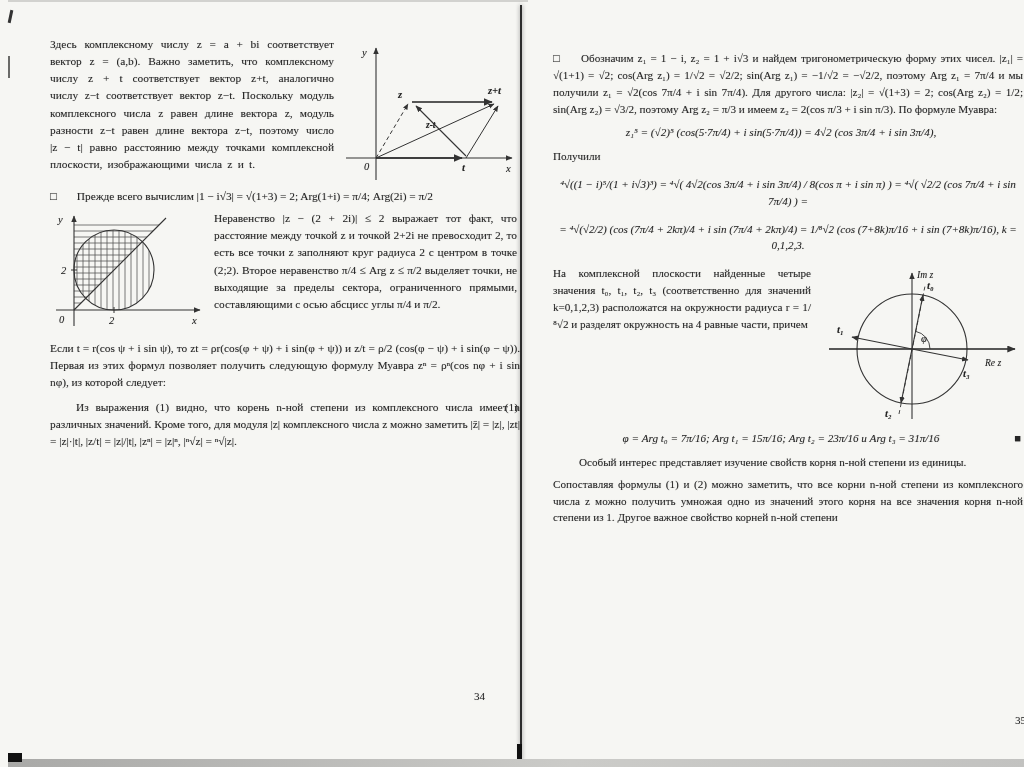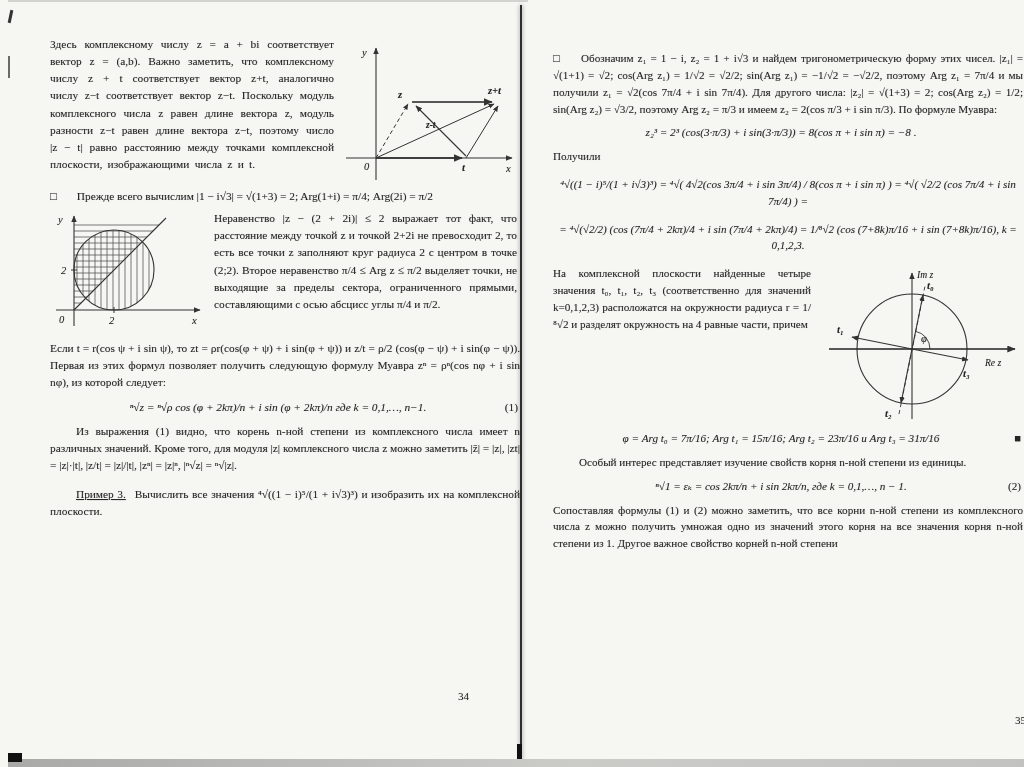--- a/index.html
+++ b/index.html
@@ -24,21 +24,21 @@
   .row{display:flex;gap:6px;align-items:flex-start;}
   .col-intro{width:288px;}
   .col-ineq{width:303px;}
   .col-circ{width:258px;}
   .eqline{position:relative;text-align:center;font-style:italic;margin:7px 14px 7px 0;}
   .eqline .eqnum{position:absolute;right:-12px;top:0;font-style:normal;}
   .eq-tall{margin:11px 0;}
   .eq-small{font-size:11px;}
   .sq{margin-right:20px;font-style:normal;}
   .page-num{position:absolute;font-size:11px;}
-  .page-num-left{left:408px;top:652px;}
+  .page-num-left{left:424px;top:652px;}
   .page-num-right{left:462px;top:662px;text-align:center;}
   svg{flex-shrink:0;}
   svg text{font-family:"Liberation Serif","DejaVu Serif",serif;font-style:italic;font-size:10.5px;fill:#222;}
   svg .lbl-sm{font-size:9.5px;}
   
   .spine{position:absolute;left:512px;top:5px;height:756px;width:2px;
     background:#2d2d2d;box-shadow:0 0 4px rgba(0,0,0,0.45);}
   .spine-blob{position:absolute;left:509px;top:744px;width:5px;height:20px;background:#111;}
   .edge-top{position:absolute;left:0;top:0;width:520px;height:2px;background:#d2d2cf;}
   .tick-a{position:absolute;left:1px;top:10px;width:3px;height:13px;background:#333;transform:rotate(12deg);}
@@ -116,34 +116,33 @@
         <text x="142" y="114">x</text>
         <text x="9" y="113">0</text>
         <text x="59" y="114">2</text>
         <text x="11" y="64">2</text>
       </svg>
       <p class="justify col-ineq">Неравенство |z − (2 + 2i)| ≤ 2 выражает тот факт, что расстояние между точкой z и точкой 2+2i не превосходит 2, то есть все точки z заполняют круг радиуса 2 с центром в точке (2;2). Второе неравенство π/4 ≤ Arg z ≤ π/2 выделяет точки, не выходящие за пределы сектора, ограниченного прямыми, составляющими с осью абсцисс углы π/4 и π/2.</p>
     </div>
 
     <p class="justify">Если t = r(cos ψ + i sin ψ), то zt = ρr(cos(φ + ψ) + i sin(φ + ψ)) и z/t = ρ/2 (cos(φ − ψ) + i sin(φ − ψ)). Первая из этих формул позволяет получить следующую формулу Муавра zⁿ = ρⁿ(cos nφ + i sin nφ), из которой следует:</p>
 
-    <div class="eqline"><span>ⁿ√z = ⁿ√ρ cos (φ + 2kπ)/n + i sin (φ + 2kπ)/n    где k = 0,1,…, n−1.</span><span class="eqnum">(1)</span></div>
+    <div class="eqline"><span class="eqnum">(1)</span></div>
 
     <p class="justify indent" style="margin-bottom:12px">Из выражения (1) видно, что корень n-ной степени из комплексного числа имеет n различных значений. Кроме того, для модуля |z| комплексного числа z можно заметить |z̄| = |z|,  |zt| = |z|·|t|,  |z/t| = |z|/|t|,  |zⁿ| = |z|ⁿ,  |ⁿ√z| = ⁿ√|z|.</p>
 
-    <p class="justify indent"><span class="underline">Пример 3.</span><span>Вычислить все значения ⁴√((1 − i)⁵/(1 + i√3)³) и изобразить их на комплексной плоскости.</span></p>
 
     <div class="page-num page-num-left">34</div>
   </div>
 
   <div class="page page-right">
 
     <p class="justify"><span class="sq">□</span><span>Обозначим z₁ = 1 − i, z₂ = 1 + i√3 и найдем тригонометрическую форму этих чисел. |z₁| = √(1+1) = √2; cos(Arg z₁) = 1/√2 = √2/2; sin(Arg z₁) = −1/√2 = −√2/2, поэтому Arg z₁ = 7π/4 и мы получили z₁ = √2(cos 7π/4 + i sin 7π/4). Для другого числа: |z₂| = √(1+3) = 2;  cos(Arg z₂) = 1/2; sin(Arg z₂) = √3/2,  поэтому Arg z₂ = π/3  и  имеем z₂ = 2(cos π/3 + i sin π/3).   По формуле Муавра:</span></p>
 
-    <div class="eqline"><span>z₂³ = 2³ (cos(3·π/3) + i sin(3·π/3)) = 8(cos π + i sin π) = −8 .</span></div>
+    <div class="eqline"><span>z₁⁵ = (√2)⁵ (cos(5·7π/4) + i sin(5·7π/4)) = 4√2 (cos 3π/4 + i sin 3π/4),</span></div>
 
     <p>Получили</p>
 
     <div class="eqline eq-tall eq-small"><span>⁴√((1 − i)⁵/(1 + i√3)³) = ⁴√( 4√2(cos 3π/4 + i sin 3π/4) / 8(cos π + i sin π) ) = ⁴√( √2/2 (cos 7π/4 + i sin 7π/4) ) =</span></div>
     <div class="eqline eq-tall eq-small"><span>= ⁴√(√2/2) (cos (7π/4 + 2kπ)/4 + i sin (7π/4 + 2kπ)/4) = 1/⁸√2 (cos (7+8k)π/16 + i sin (7+8k)π/16),    k = 0,1,2,3.</span></div>
 
     <div class="row" style="margin-top:10px;margin-bottom:4px">
       <p class="justify col-circ">На комплексной плоскости найденные четыре значения t₀, t₁, t₂, t₃ (соответственно для значений k=0,1,2,3) расположатся на окружности радиуса r = 1/⁸√2 и разделят окружность на 4 равные части, причем</p>
 
       <svg width="205" height="158" viewBox="0 0 205 158">
@@ -168,20 +167,19 @@
         <text x="20" y="68" style="font-weight:bold">t₁</text>
         <text x="68" y="152" style="font-weight:bold">t₂</text>
         <text x="146" y="112" style="font-weight:bold">t₃</text>
       </svg>
     </div>
 
     <div class="eqline"><span>φ = Arg t₀ = 7π/16;   Arg t₁ = 15π/16;   Arg t₂ = 23π/16  и  Arg t₃ = 31π/16</span><span class="eqnum">■</span></div>
 
     <p class="justify indent">Особый интерес представляет изучение свойств корня n-ной степени из единицы.</p>
 
-    <div class="eqline"><span>ⁿ√1 = εₖ = cos 2kπ/n + i sin 2kπ/n,    где  k = 0,1,…, n − 1.</span><span class="eqnum">(2)</span></div>
 
     <p class="justify">Сопоставляя формулы (1) и (2) можно заметить, что все корни n-ной степени из комплексного числа z можно получить умножая одно из значений этого корня на все значения корня n-ной степени из 1. Другое важное свойство корней n-ной степени</p>
 
     <div class="page-num page-num-right">35</div>
   </div>
 
 </div>
 
 </body></html>

